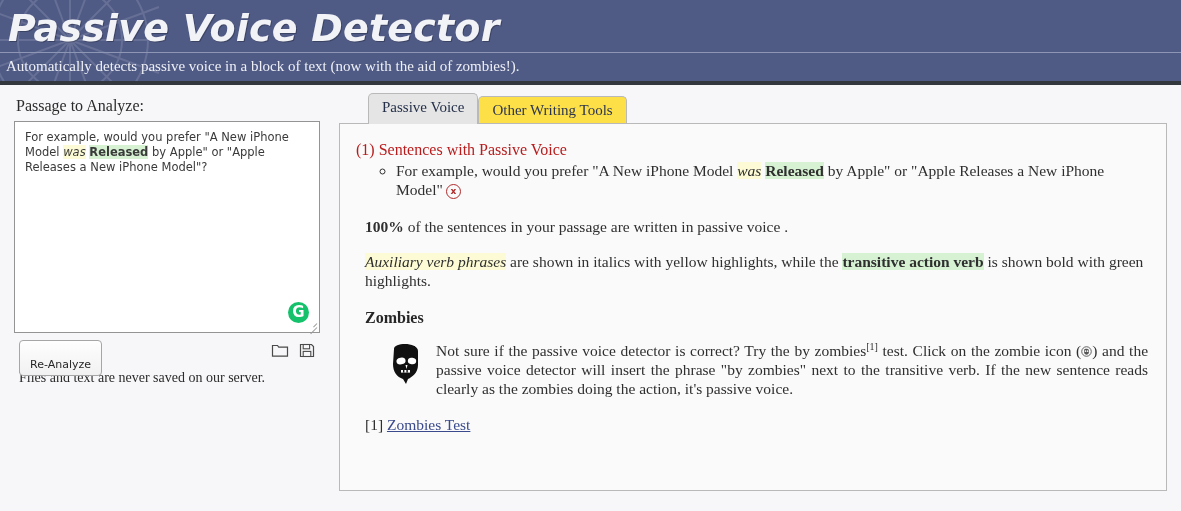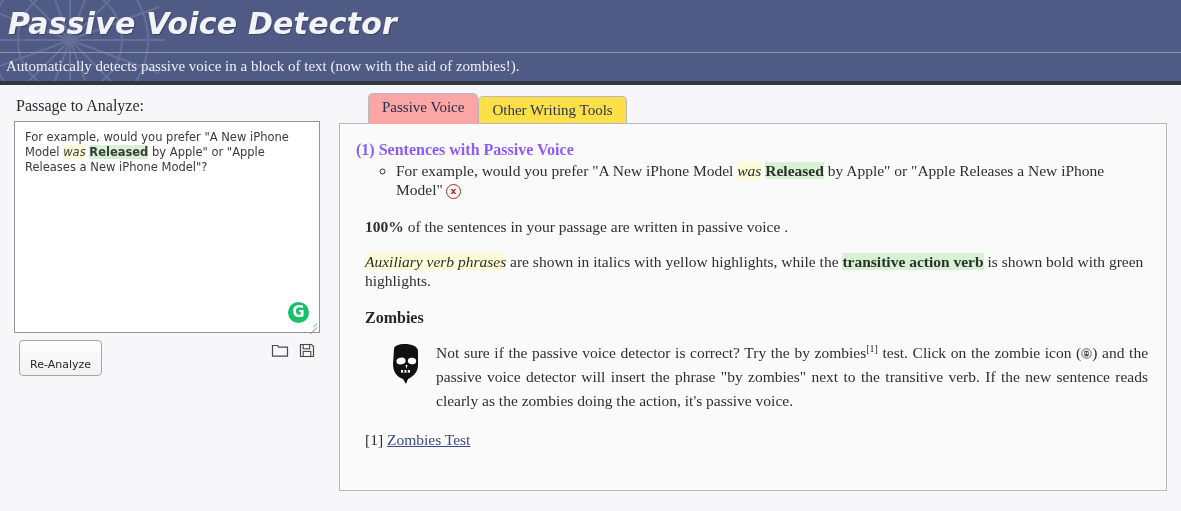--- a/index.html
+++ b/index.html
@@ -35,21 +35,21 @@
     opacity: 0.13;
     pointer-events: none;
   }
   .header-title {
     position: absolute;
     left: 8px;
     top: 6px;
     font-family: "DejaVu Sans", sans-serif;
     font-style: italic;
     font-weight: bold;
-    font-size: 30px;
+    font-size: 38px;
     letter-spacing: 0.2px;
     color: #f2f3f7;
     text-shadow: 1px 1px 0 rgba(0,0,0,0.25);
     white-space: nowrap;
   }
   .header-rule {
     position: absolute;
     left: 0;
     top: 52px;
     width: 1181px;
@@ -205,21 +205,21 @@
     border-bottom: none;
     border-radius: 5px 5px 0 0;
     padding: 5px 13px 6px 13px;
     background: #fde047;
     position: relative;
     top: 1px;
     cursor: pointer;
     vertical-align: bottom;
   }
   .tab.active {
-    background: #fca5a5;
+    background: #e5e5e5;
     color: #243049;
     top: 0;
     padding-bottom: 8px;
     z-index: 3;
   }
   .panel {
     position: relative;
     border: 1px solid #b9b9b9;
     background: #fafafb;
     box-sizing: border-box;
@@ -227,23 +227,23 @@
     height: 368px;
     margin-top: -1px;
     padding: 16px 18px 0 16px;
     font-family: "Liberation Serif", serif;
     font-size: 15.5px;
     line-height: 19px;
     color: #2f2f2f;
     overflow: hidden;
   }
   .sec-title {
-    font-weight: bold;
+    font-weight: normal;
     font-size: 16px;
-    color: #8b5cf6;
+    color: #b91c1c;
     margin: 0 0 2px 0;
   }
   .bullets {
     margin: 0 0 0 0;
     padding-left: 40px;
     list-style: circle;
   }
   .bullets li {
     margin: 0;
     padding: 0;
@@ -285,21 +285,21 @@
   .zombie-icon {
     position: absolute;
     left: 0;
     top: 2px;
     width: 40px;
     height: 46px;
   }
   .zombie-text {
     margin-left: 50px;
     text-align: justify;
-    line-height: 24px;
+    line-height: 19px;
   }
   .zombie-inline-icon {
     display: inline-block;
     width: 11px;
     height: 11px;
     vertical-align: -1px;
   }
   sup { font-size: 10px; }
   .footnote {
     margin: 17px 0 0 9px;
@@ -394,20 +394,21 @@
 
       <span class="icon-btn icon-save" title="Save file">
         <svg viewBox="0 0 18 18" width="18" height="18">
           <path d="M2.5 3.5 h11 l2 2 v10 h-13 z" fill="none" stroke="#4a4a4a" stroke-width="1.2"></path>
           <rect x="5.2" y="3.5" width="6.4" height="4.3" fill="none" stroke="#4a4a4a" stroke-width="1.1"></rect>
           <rect x="5.2" y="10.4" width="7.6" height="5.1" fill="none" stroke="#4a4a4a" stroke-width="1.1"></rect>
         </svg>
       </span>
     </div>
 
+    <div class="privacy-note">Files and text are never saved on our server.</div>
   </div>
 
   <div class="right-col">
 
     <div class="tabs">
       <div class="tab active">Passive Voice</div><div class="tab">Other Writing Tools</div>
     </div>
 
     <div class="panel">
 

